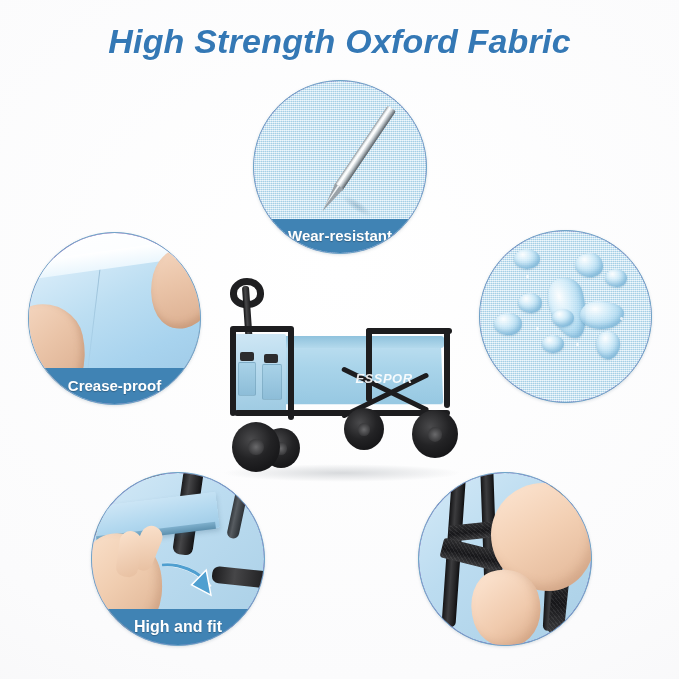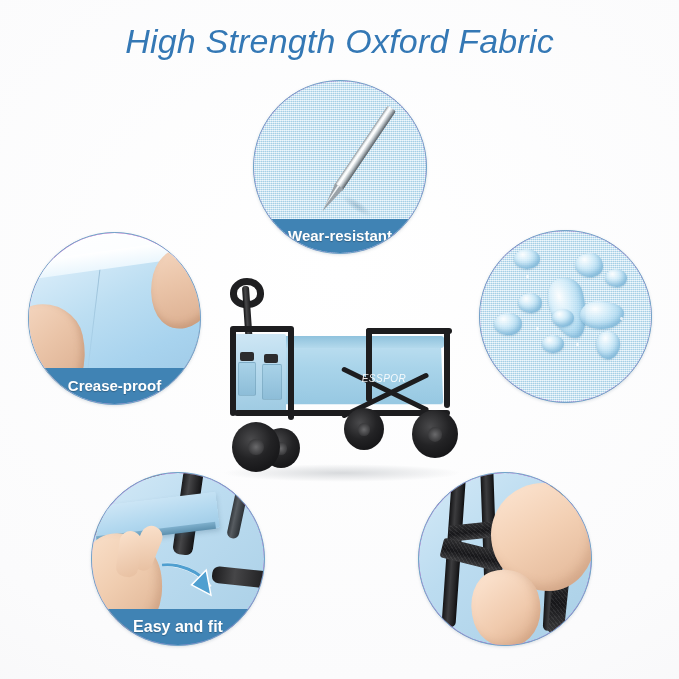--- a/index.html
+++ b/index.html
@@ -13,34 +13,34 @@
     background:
       radial-gradient(ellipse 130% 110% at 50% 40%, #ffffff 0%, #fbfbfc 55%, #f2f2f4 100%);
   }
 
   
   .title {
     position: absolute;
     top: 22px; left: 0; width: 100%;
     text-align: center;
     font-size: 34px;
-    font-weight: normal;
+    font-weight: bold;
     font-style: italic;
     letter-spacing: 0.2px;
     color: #3478b5;
     text-shadow: 0 1px 0 rgba(255,255,255,0.8);
   }
 
   
   .circle {
     position: absolute;
     border-radius: 50%;
     overflow: hidden;
     border: 1px solid #6fa7c9;
-    background: #a21caf;
+    background: #4c1d95;
     box-shadow: 0 1px 3px rgba(60,90,110,0.18);
   }
   .circle .photo {
     position: absolute;
     inset: 0;
   }
   
   .fabric {
     position: absolute; inset: 0;
     background-color: #b6daee;
@@ -329,21 +329,21 @@
     border-radius: 50%;
   }
   .wh-fl { left: 16px;  top: 140px; width: 48px; height: 50px; }
   .wh-fl2{ left: 46px;  top: 146px; width: 38px; height: 40px; }
   .wh-rm { left: 128px; top: 126px; width: 40px; height: 42px; }
   .wh-rr { left: 196px; top: 128px; width: 46px; height: 48px; }
   .w-logo {
     position: absolute; left: 142px; top: 86px;
     width: 52px; height: 20px;
     color: #ffffff;
-    font-size: 10px; font-weight: normal; font-style: italic;
+    font-size: 13px; font-weight: bold; font-style: italic;
     letter-spacing: 0.5px;
     display: flex; align-items: center; justify-content: center;
     opacity: 0.9;
   }
   .w-shadow {
     position: absolute; left: 6px; top: 182px; width: 240px; height: 18px;
     background: radial-gradient(ellipse at 50% 50%, rgba(80,90,100,0.22), rgba(80,90,100,0) 70%);
   }
 </style>
 </head>
@@ -412,21 +412,21 @@
     <svg class="arrow-svg" width="64" height="48" viewBox="0 0 64 48">
       <path d="M2 4 C 18 2, 40 10, 50 26" stroke="#ffffff" stroke-width="4" fill="none" opacity="0.85"></path>
       <path d="M2 4 C 18 2, 40 10, 48 24" stroke="#4f9fd0" stroke-width="3" fill="none"></path>
       <path d="M40 10 L 56 30 L 34 30 Z" fill="#4f9fd0" stroke="#ffffff" stroke-width="1.5" transform="rotate(28 45 22)"></path>
     </svg>
     <div class="hand-stick"></div>
     <div class="finger" style="left:44px;top:52px;transform:rotate(22deg);"></div>
     <div class="finger" style="left:26px;top:58px;transform:rotate(8deg);"></div>
   </div>
   <div class="banner">
-    <span>Easy and fit</span>
+    <span>High and fit</span>
   </div>
 </div>
 
 <div class="circle" id="c-install">
   <div class="photo">
     <div class="bg-soft"></div>
     <div class="vtube" style="left:28px;top:-6px;width:14px;height:160px;transform:rotate(4deg);"></div>
     <div class="vtube" style="left:64px;top:-10px;width:13px;height:168px;transform:rotate(-2deg);"></div>
     <div class="vtube" style="left:128px;top:-8px;width:13px;height:166px;transform:rotate(3deg);"></div>
     <div class="strap" style="left:30px;top:48px;width:92px;height:16px;transform:rotate(-6deg);">

